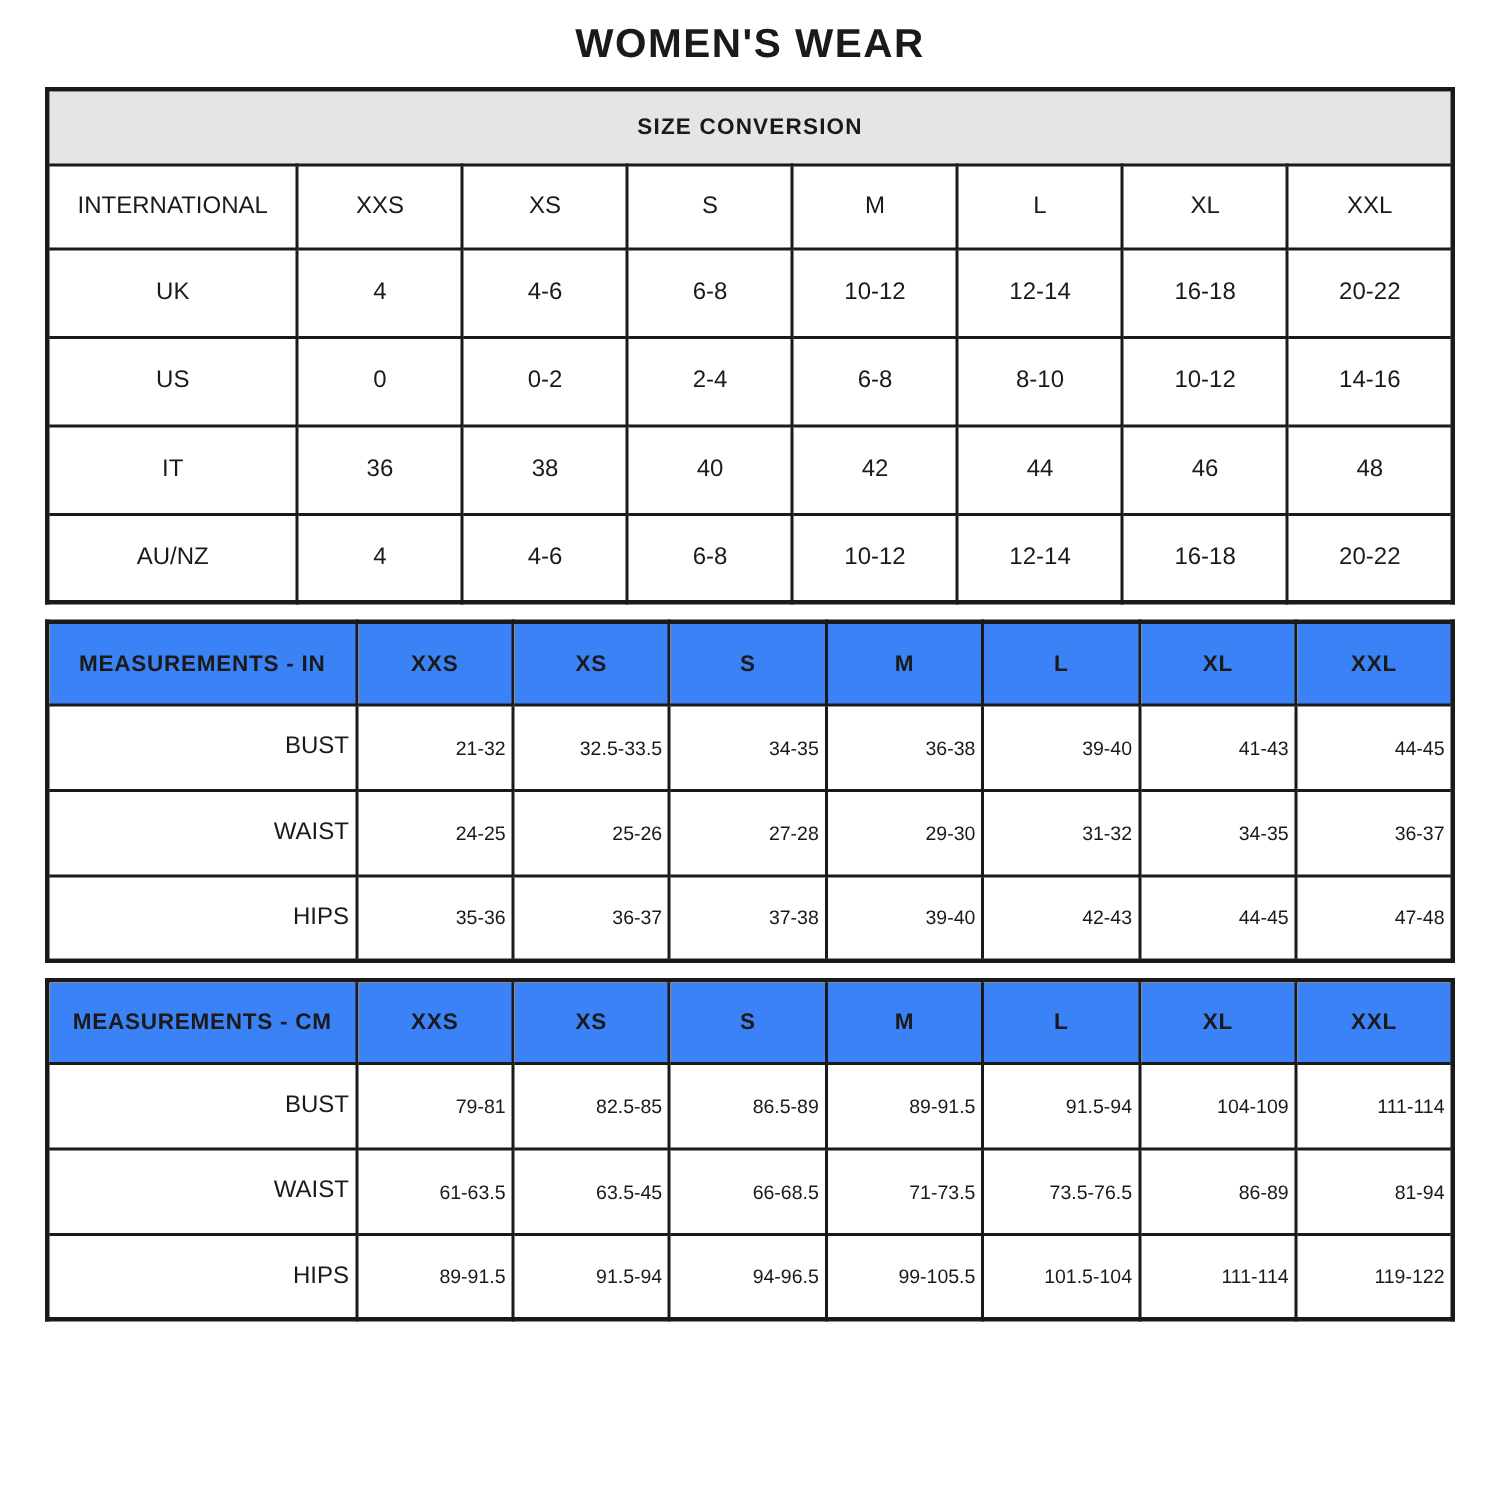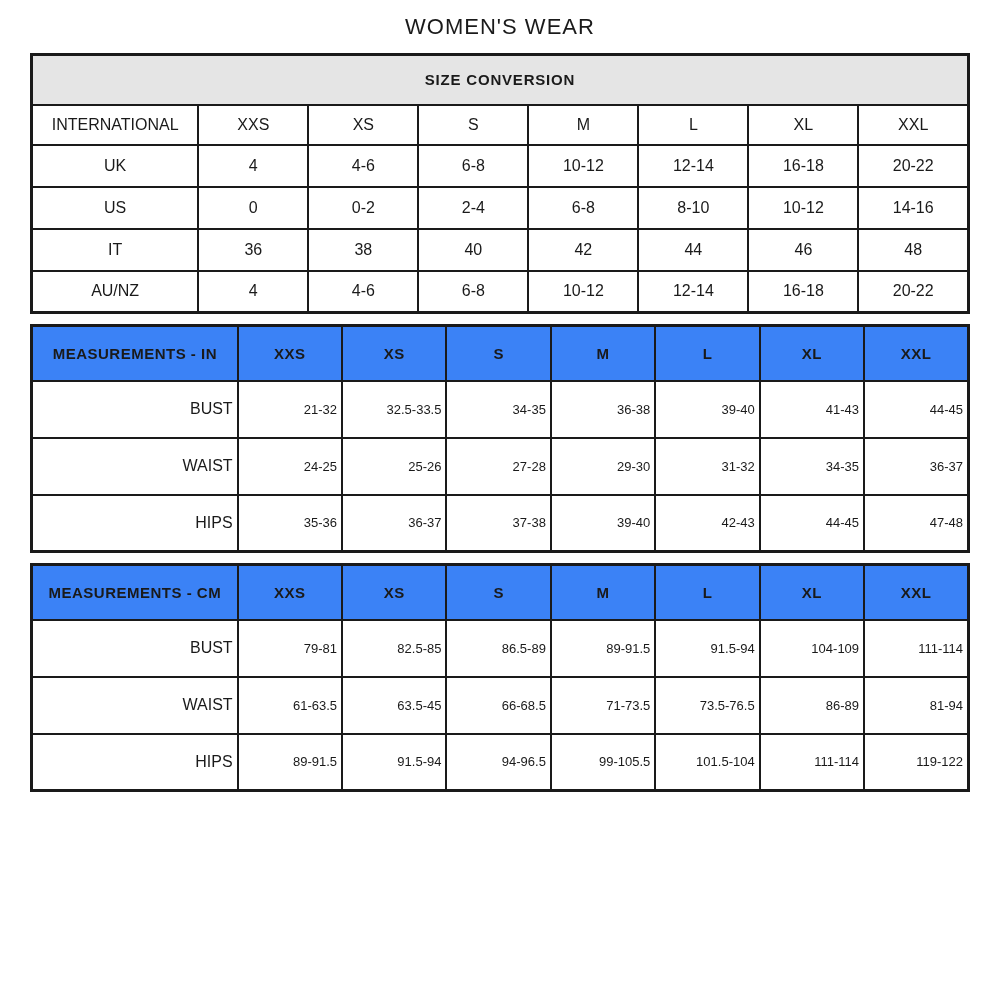--- a/index.html
+++ b/index.html
@@ -5,22 +5,22 @@
   * { margin: 0; padding: 0; box-sizing: border-box; }
   html, body {
     width: 1000px; height: 1000px;
     background: #ffffff;
     font-family: "Liberation Sans", "DejaVu Sans", sans-serif;
     color: #1a1a1a;
   }
   .page { padding: 14px 30px 15px 30px; }
   .page-title {
     text-align: center;
-    font-size: 22px;
-    font-weight: 400;
+    font-size: 27px;
+    font-weight: 700;
     letter-spacing: 1px;
     margin-bottom: 13px;
   }
   table {
     width: 100%;
     border-collapse: collapse;
     table-layout: fixed;
   }
   table { border: 3px solid #1a1a1a; }
   td {
@@ -36,22 +36,22 @@
   
   .size-table col.c-label { width: 17.8%; }
   .size-table col.c-size  { width: 11.742%; }
   .size-table tr.span-header td {
     background: #e5e5e5;
     font-weight: 700;
     font-size: 15px;
     letter-spacing: 0.8px;
     height: 50px;
   }
-  .size-table tr.col-header td { height: 40px; font-size: 16px; }
-  .size-table tr.data-row td   { height: 42px; font-size: 16px; }
+  .size-table tr.col-header td { height: 56px; font-size: 16px; }
+  .size-table tr.data-row td   { height: 59px; font-size: 16px; }
 
   
   .meas-table col.c-label { width: 22%; }
   .meas-table col.c-size  { width: 11.142%; }
   .meas-table tr.col-header td {
     background: #3b82f6;
     font-weight: 700;
     font-size: 15px;
     letter-spacing: 0.5px;
     height: 55px;

